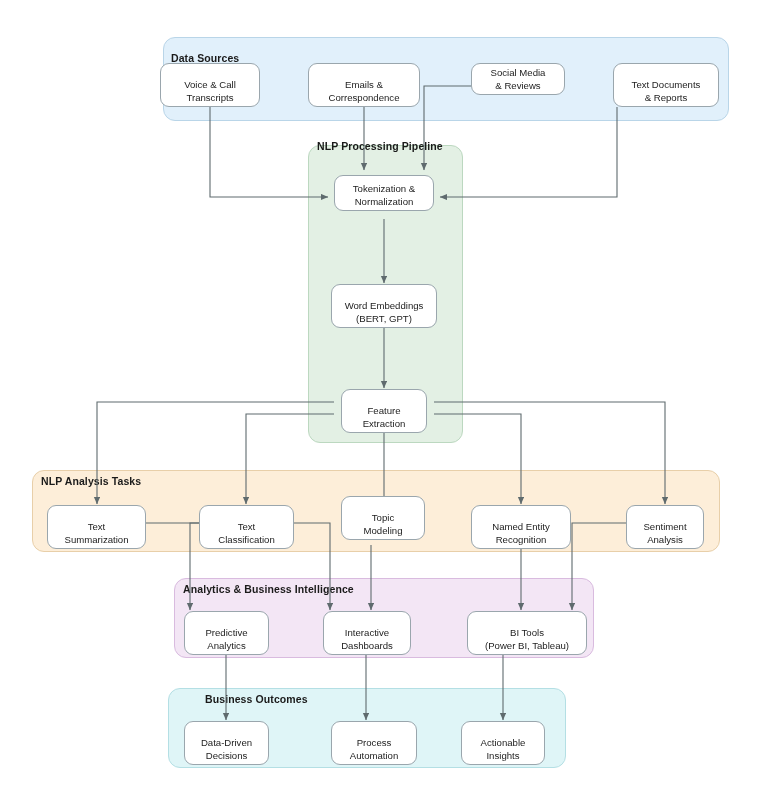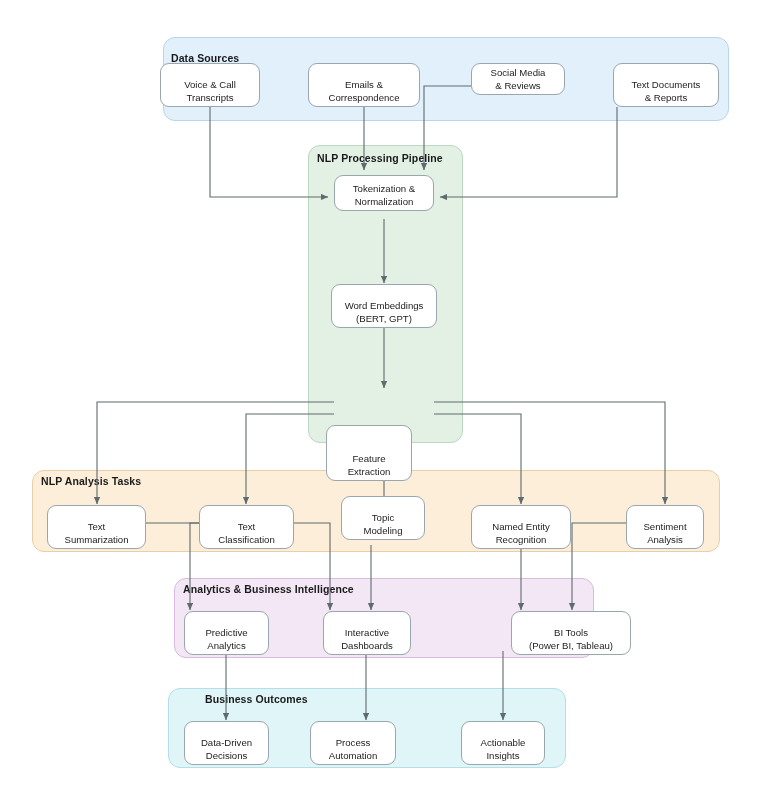--- a/index.html
+++ b/index.html
@@ -17,21 +17,21 @@
 </style>
 </head>
 <body>
 
 <div id="stage">
 
   <div class="group" style="left:163px;top:37px;width:566px;height:84px;background:#e1f0fb;border-color:#b9d5e8;"></div>
   <div class="group-title" style="left:171px;top:42px;margin-top:10px;">Data Sources</div>
 
   <div class="group" style="left:308px;top:145px;width:155px;height:298px;background:#e3f0e4;border-color:#bcd8c0;"></div>
-  <div class="group-title" style="left:317px;top:152px;">NLP Processing Pipeline</div>
+  <div class="group-title" style="left:317px;top:140px;">NLP Processing Pipeline</div>
 
   <div class="group" style="left:32px;top:470px;width:688px;height:82px;background:#fdeed9;border-color:#e8cfa9;"></div>
   <div class="group-title" style="left:41px;top:475px;">NLP Analysis Tasks</div>
 
   <div class="group" style="left:174px;top:578px;width:420px;height:80px;background:#f3e6f5;border-color:#d9bbdf;"></div>
   <div class="group-title" style="left:183px;top:583px;">Analytics &amp; Business Intelligence</div>
 
   <div class="group" style="left:168px;top:688px;width:398px;height:80px;background:#dff5f7;border-color:#b4dfe4;"></div>
   <div class="group-title" style="left:177px;top:693px;padding-left:28px;">Business Outcomes</div>
 
@@ -99,21 +99,21 @@
         <span>Tokenization &amp;</span>
         <span>Normalization</span>
       </div>
   </div>
   <div class="node" style="left:331px;top:284px;width:106px;height:44px;">
     <div>
         <span>Word Embeddings</span>
         <span>(BERT, GPT)</span>
       </div>
   </div>
-  <div class="node" style="left:326px;top:389px;width:86px;height:56px;margin-top:36px;">
+  <div class="node" style="left:341px;top:389px;width:86px;height:44px;">
     <div>
         <span>Feature</span>
         <span>Extraction</span>
       </div>
   </div>
 
   <div class="node" style="left:47px;top:505px;width:99px;height:44px;">
     <div>
         <span>Text</span>
         <span>Summarization</span>
@@ -149,34 +149,34 @@
         <span>Predictive</span>
         <span>Analytics</span>
       </div>
   </div>
   <div class="node" style="left:323px;top:611px;width:88px;height:44px;">
     <div>
         <span>Interactive</span>
         <span>Dashboards</span>
       </div>
   </div>
-  <div class="node" style="left:467px;top:611px;width:120px;height:44px;margin-left:44px;">
+  <div class="node" style="left:467px;top:611px;width:120px;height:44px;">
     <div>
         <span>BI Tools</span>
         <span>(Power BI, Tableau)</span>
       </div>
   </div>
 
   <div class="node" style="left:184px;top:721px;width:85px;height:44px;">
     <div>
         <span>Data-Driven</span>
         <span>Decisions</span>
       </div>
   </div>
-  <div class="node" style="left:310px;top:721px;width:86px;height:44px;">
+  <div class="node" style="left:331px;top:721px;width:86px;height:44px;">
     <div>
         <span>Process</span>
         <span>Automation</span>
       </div>
   </div>
   <div class="node" style="left:461px;top:721px;width:84px;height:44px;">
     <div>
         <span>Actionable</span>
         <span>Insights</span>
       </div>

